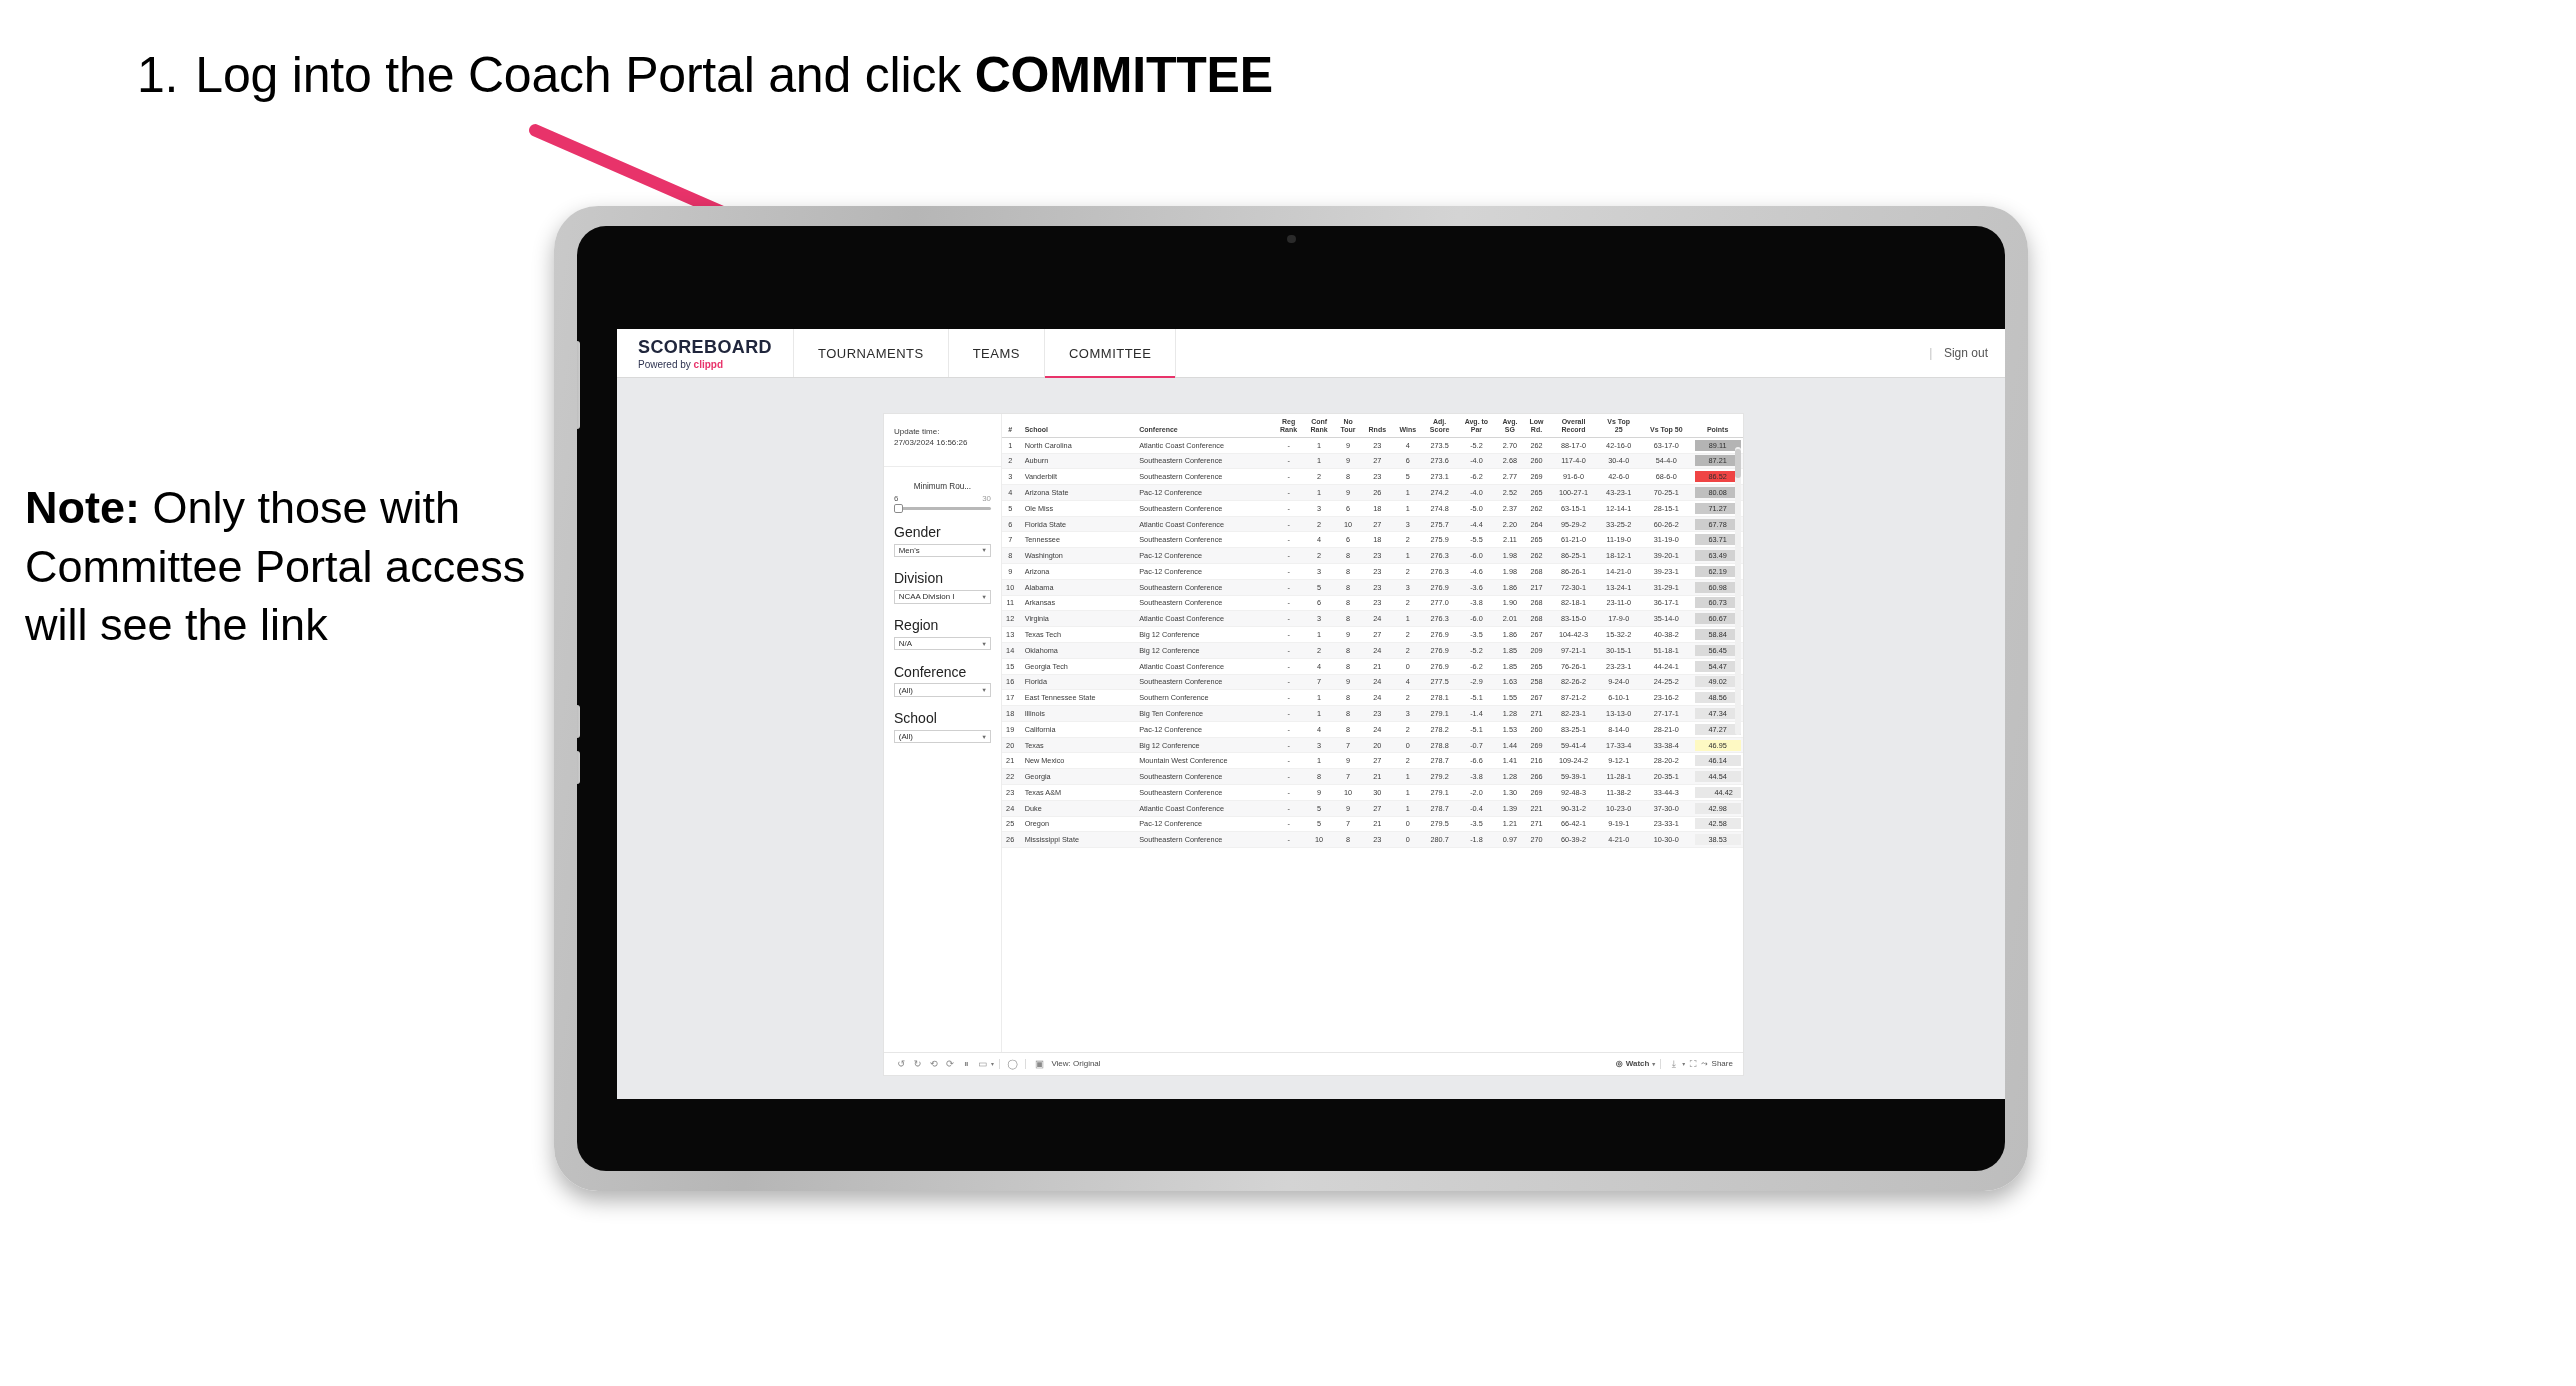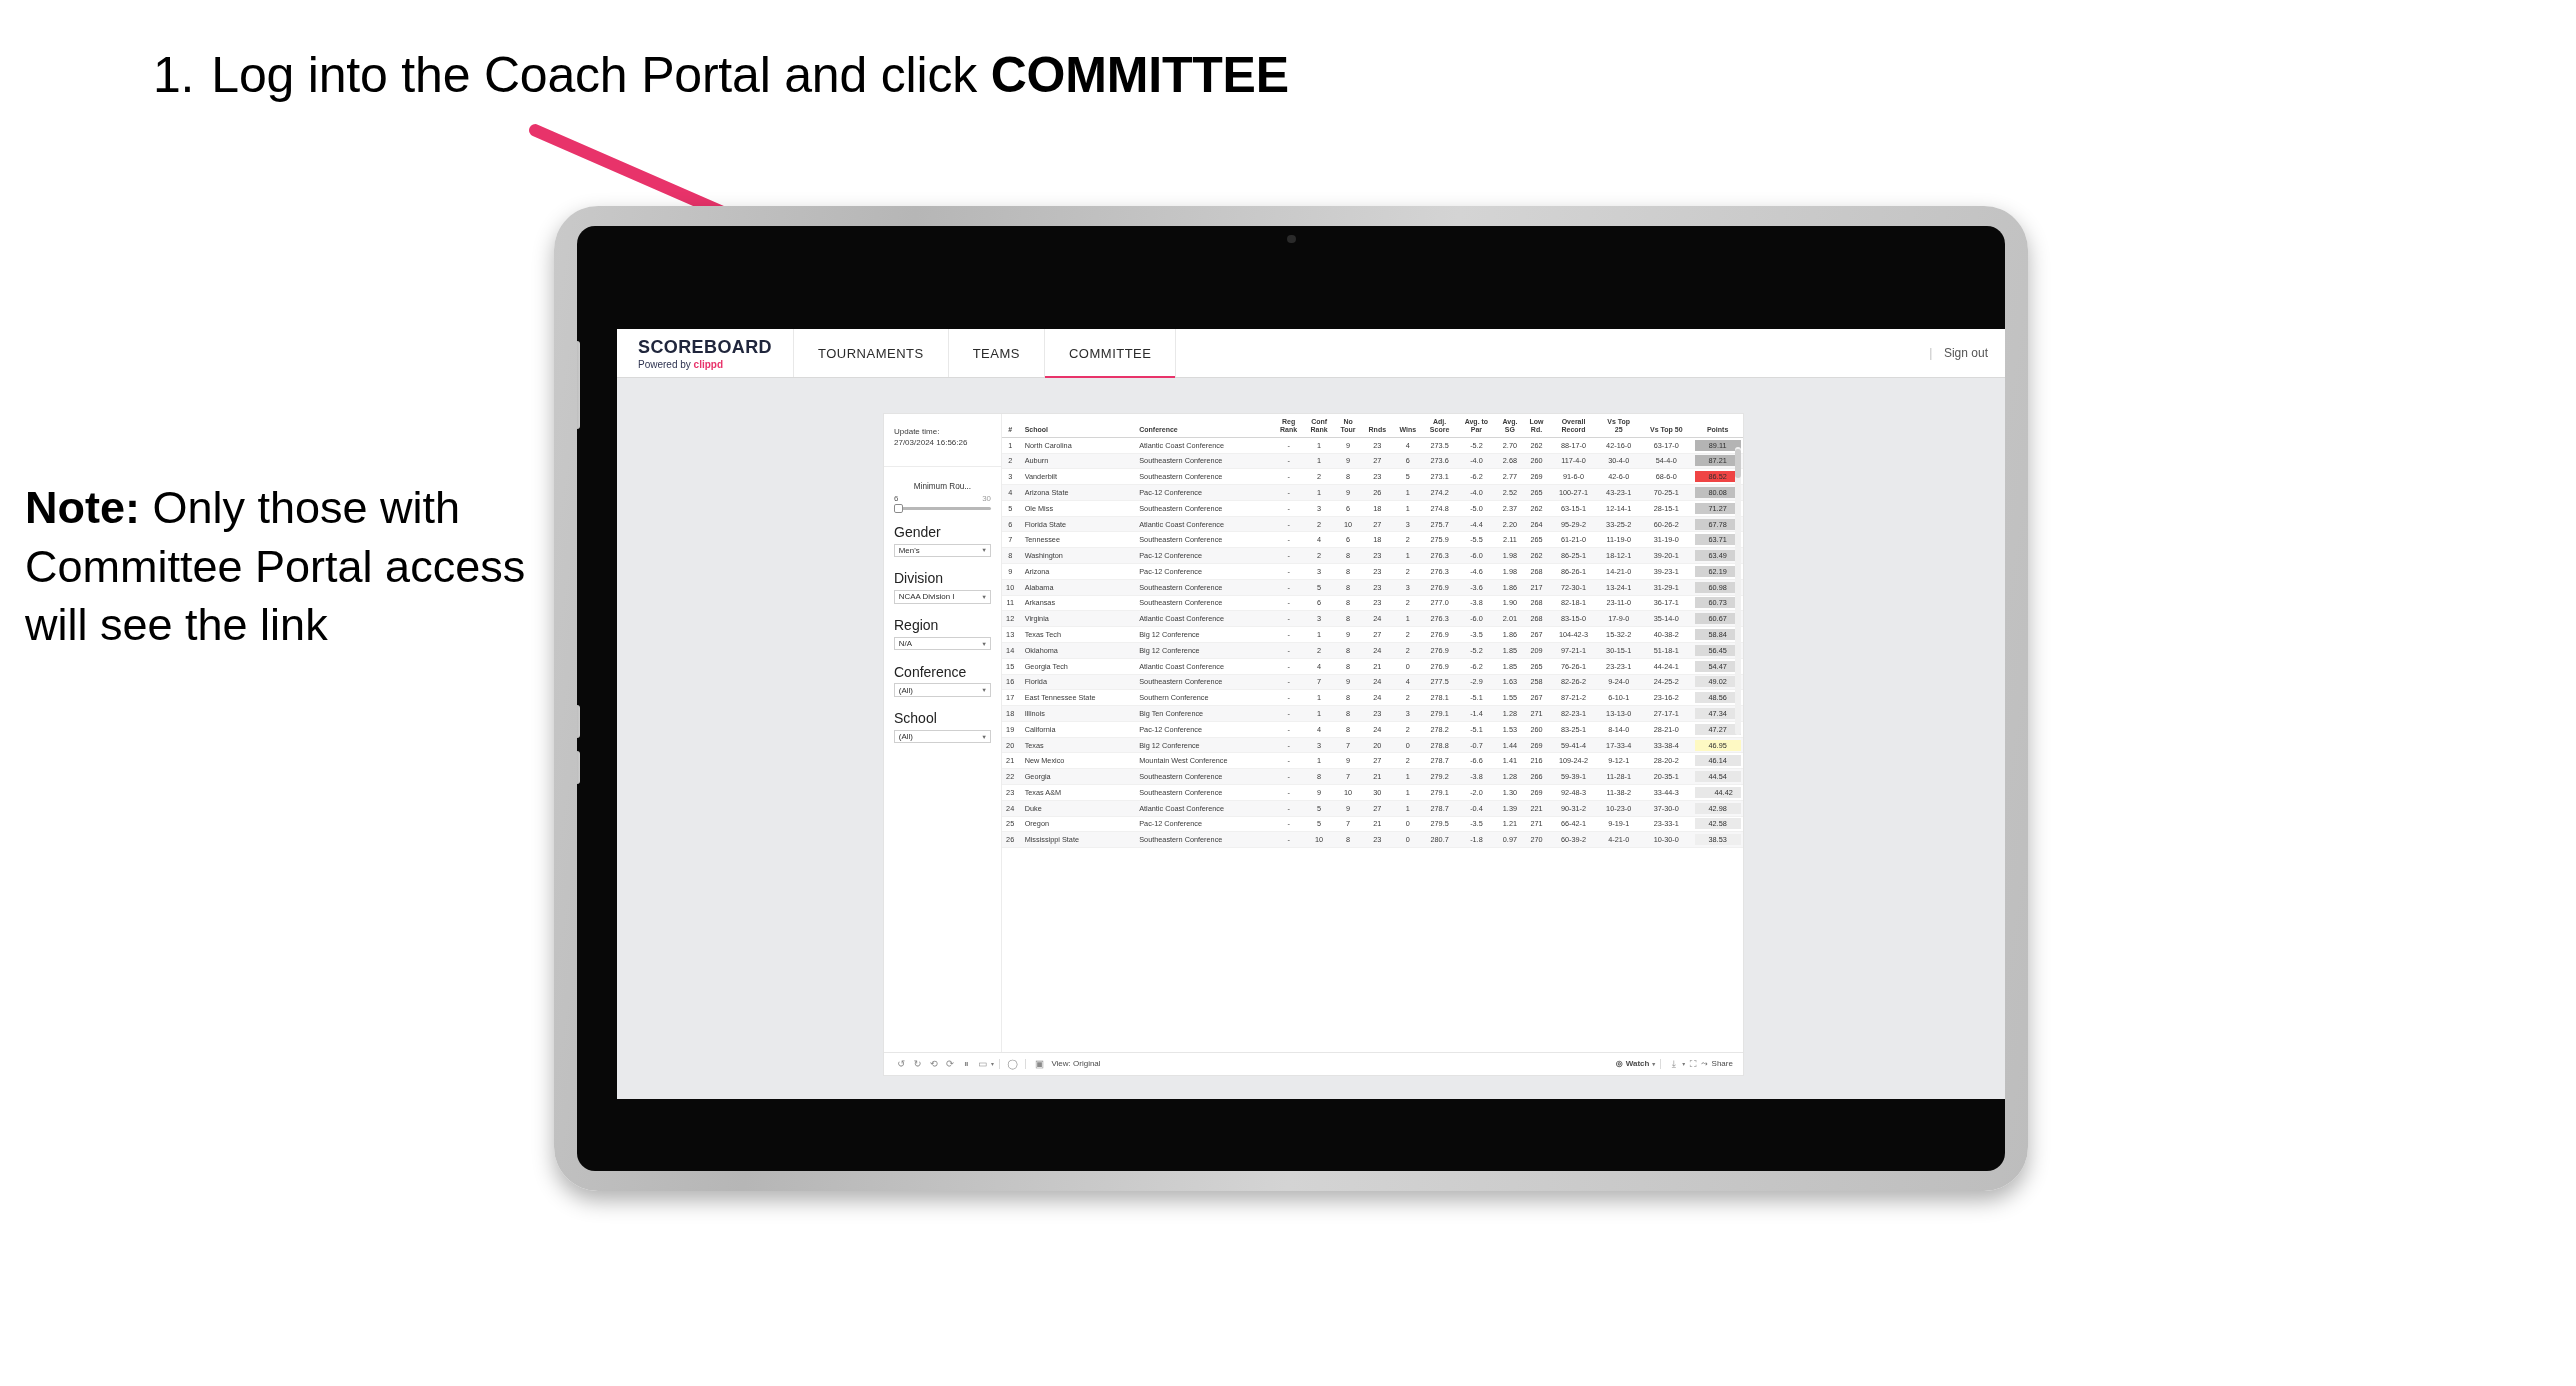--- a/index.html
+++ b/index.html
@@ -9,21 +9,21 @@
     height: 1386px;
     background: #ffffff;
     font-family: "Liberation Sans", sans-serif;
     overflow: hidden;
     position: relative;
   }
 
   
   #slide-heading {
     position: absolute;
-    left: 153px;
+    left: 137px;
     top: 46px;
     font-size: 50px;
     color: #000;
     white-space: nowrap;
     letter-spacing: -0.2px;
   }
   #slide-heading .num { margin-right: 17px; }
   #slide-heading .bold { font-weight: bold; }
 
   #note-block {
@@ -55,21 +55,21 @@
     height: 985px;
     background: linear-gradient(100deg,#c9c9c9 0%,#b6b6b6 22%,#d4d4d4 55%,#bdbdbd 100%);
     border-radius: 44px;
     box-shadow: 0 9.6px 21px rgba(0,0,0,.30);
     padding: 20px 23px;
   }
   #tablet-screen {
     width: 100%;
     height: 100%;
     background: #080808;
-    border-radius: 18px;
+    border-radius: 29px;
     position: relative;
     overflow: hidden;
   }
   .side-btn {
     position: absolute;
     background: linear-gradient(90deg,#a8a8a8,#cecece);
     border-radius: 2.9px;
   }
   #btn-pow  { left: -3.8px; top: 115px;  width: 6.7px;  height: 88px; }
   #btn-v1   { left: -3.8px; top: 479px;  width: 6.7px;  height: 33px; }

